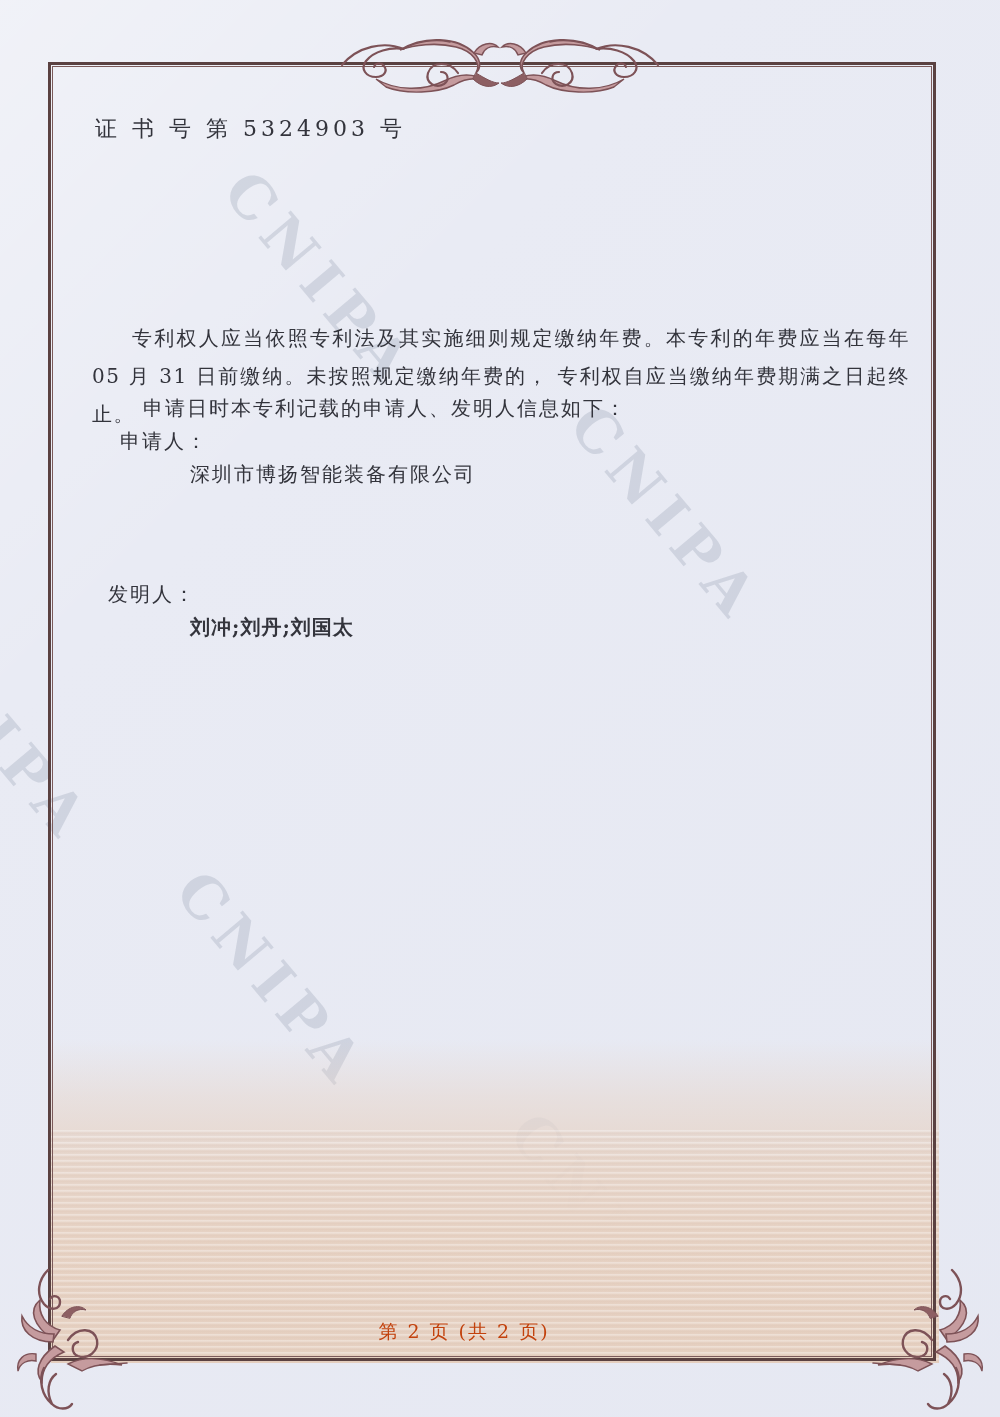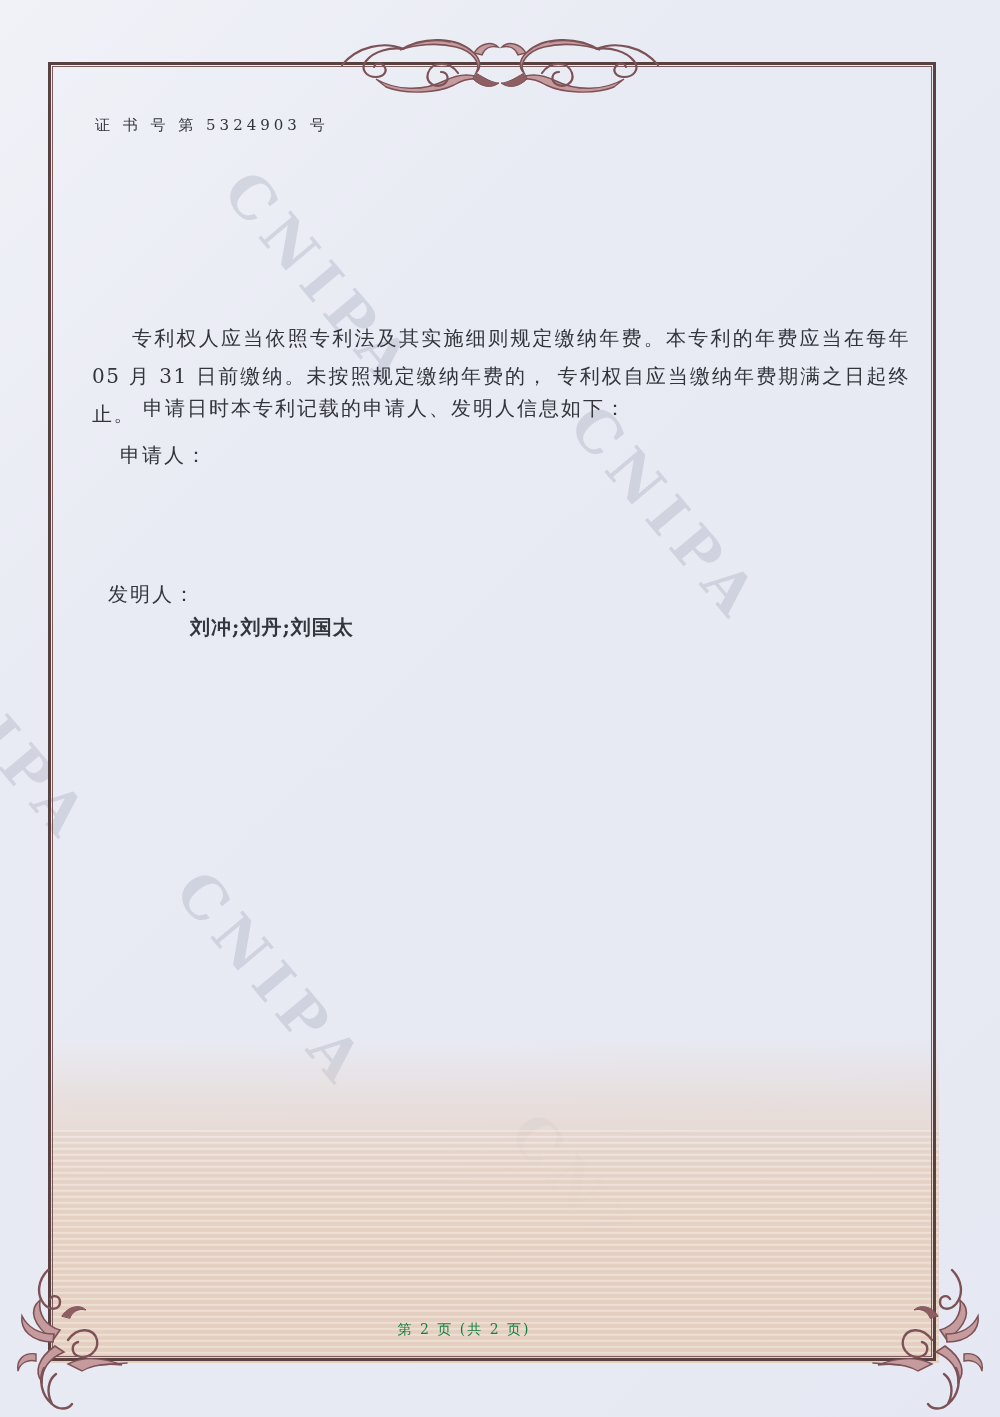--- a/index.html
+++ b/index.html
@@ -49,34 +49,34 @@
     transform:rotate(50deg);transform-origin:0 0;
     white-space:nowrap;pointer-events:none;
   }
   .wm1{left:262px;top:158px;}
   .wm2{left:608px;top:392px;}
   .wm3{left:214px;top:858px;}
   .wm4{left:548px;top:1100px;color:rgba(190,198,214,.40);}
   .wm5{left:-62px;top:612px;}
   
   .txt{position:absolute;line-height:1.0;}
-  .cert-no{left:95px;top:118px;font-size:15px;letter-spacing:4px;}
+  .cert-no{left:95px;top:118px;font-size:22px;letter-spacing:4px;}
   .fee-notice{
     left:92px;top:272px;width:818px;
     font-size:20px;line-height:38px;letter-spacing:1.5px;
     text-indent:2em;text-align:justify;margin-top:47px;
   }
   .info-intro{left:120px;top:398px;font-size:20px;letter-spacing:2px;margin-left:23px;}
-  .applicant-label{left:120px;top:431px;font-size:20px;letter-spacing:2px;margin-top:14px;}
+  .applicant-label{left:120px;top:431px;font-size:20px;letter-spacing:2px;}
   .applicant-name{left:190px;top:464px;font-size:20px;letter-spacing:2px;}
   .inventor-label{left:108px;top:584px;font-size:20px;letter-spacing:2px;}
   .inventor-names{left:190px;top:617px;font-size:20px;letter-spacing:1px;font-weight:bold;}
   .page-footer{
     left:0;right:72px;top:1322px;text-align:center;
-    font-size:14px;letter-spacing:2px;color:#15803d;
+    font-size:19px;letter-spacing:2px;color:#c2410c;
   }
   
   .top-ornament{position:absolute;left:340px;top:32px;width:320px;height:64px;}
   .corner{position:absolute;width:120px;height:148px;}
   .corner-left{left:8px;top:1268px;}
   .corner-right{right:8px;top:1268px;transform:scaleX(-1);}
 </style>
 </head>
 <body>
 
@@ -143,19 +143,20 @@
     </g>
   </svg>
 
   <div class="txt cert-no">证 书 号 第 5324903 号</div>
 
   <div class="txt fee-notice">专利权人应当依照专利法及其实施细则规定缴纳年费。本专利的年费应当在每年 05 月 31 日前缴纳。未按照规定缴纳年费的， 专利权自应当缴纳年费期满之日起终止。</div>
 
   <div class="txt info-intro">申请日时本专利记载的申请人、发明人信息如下：</div>
 
   <div class="txt applicant-label">申请人：</div>
+  <div class="txt applicant-name">深圳市博扬智能装备有限公司</div>
 
   <div class="txt inventor-label">发明人：</div>
   <div class="txt inventor-names">刘冲;刘丹;刘国太</div>
 
   <div class="txt page-footer">第 2 页 (共 2 页)</div>
 
 </div>
 
 </body></html>

